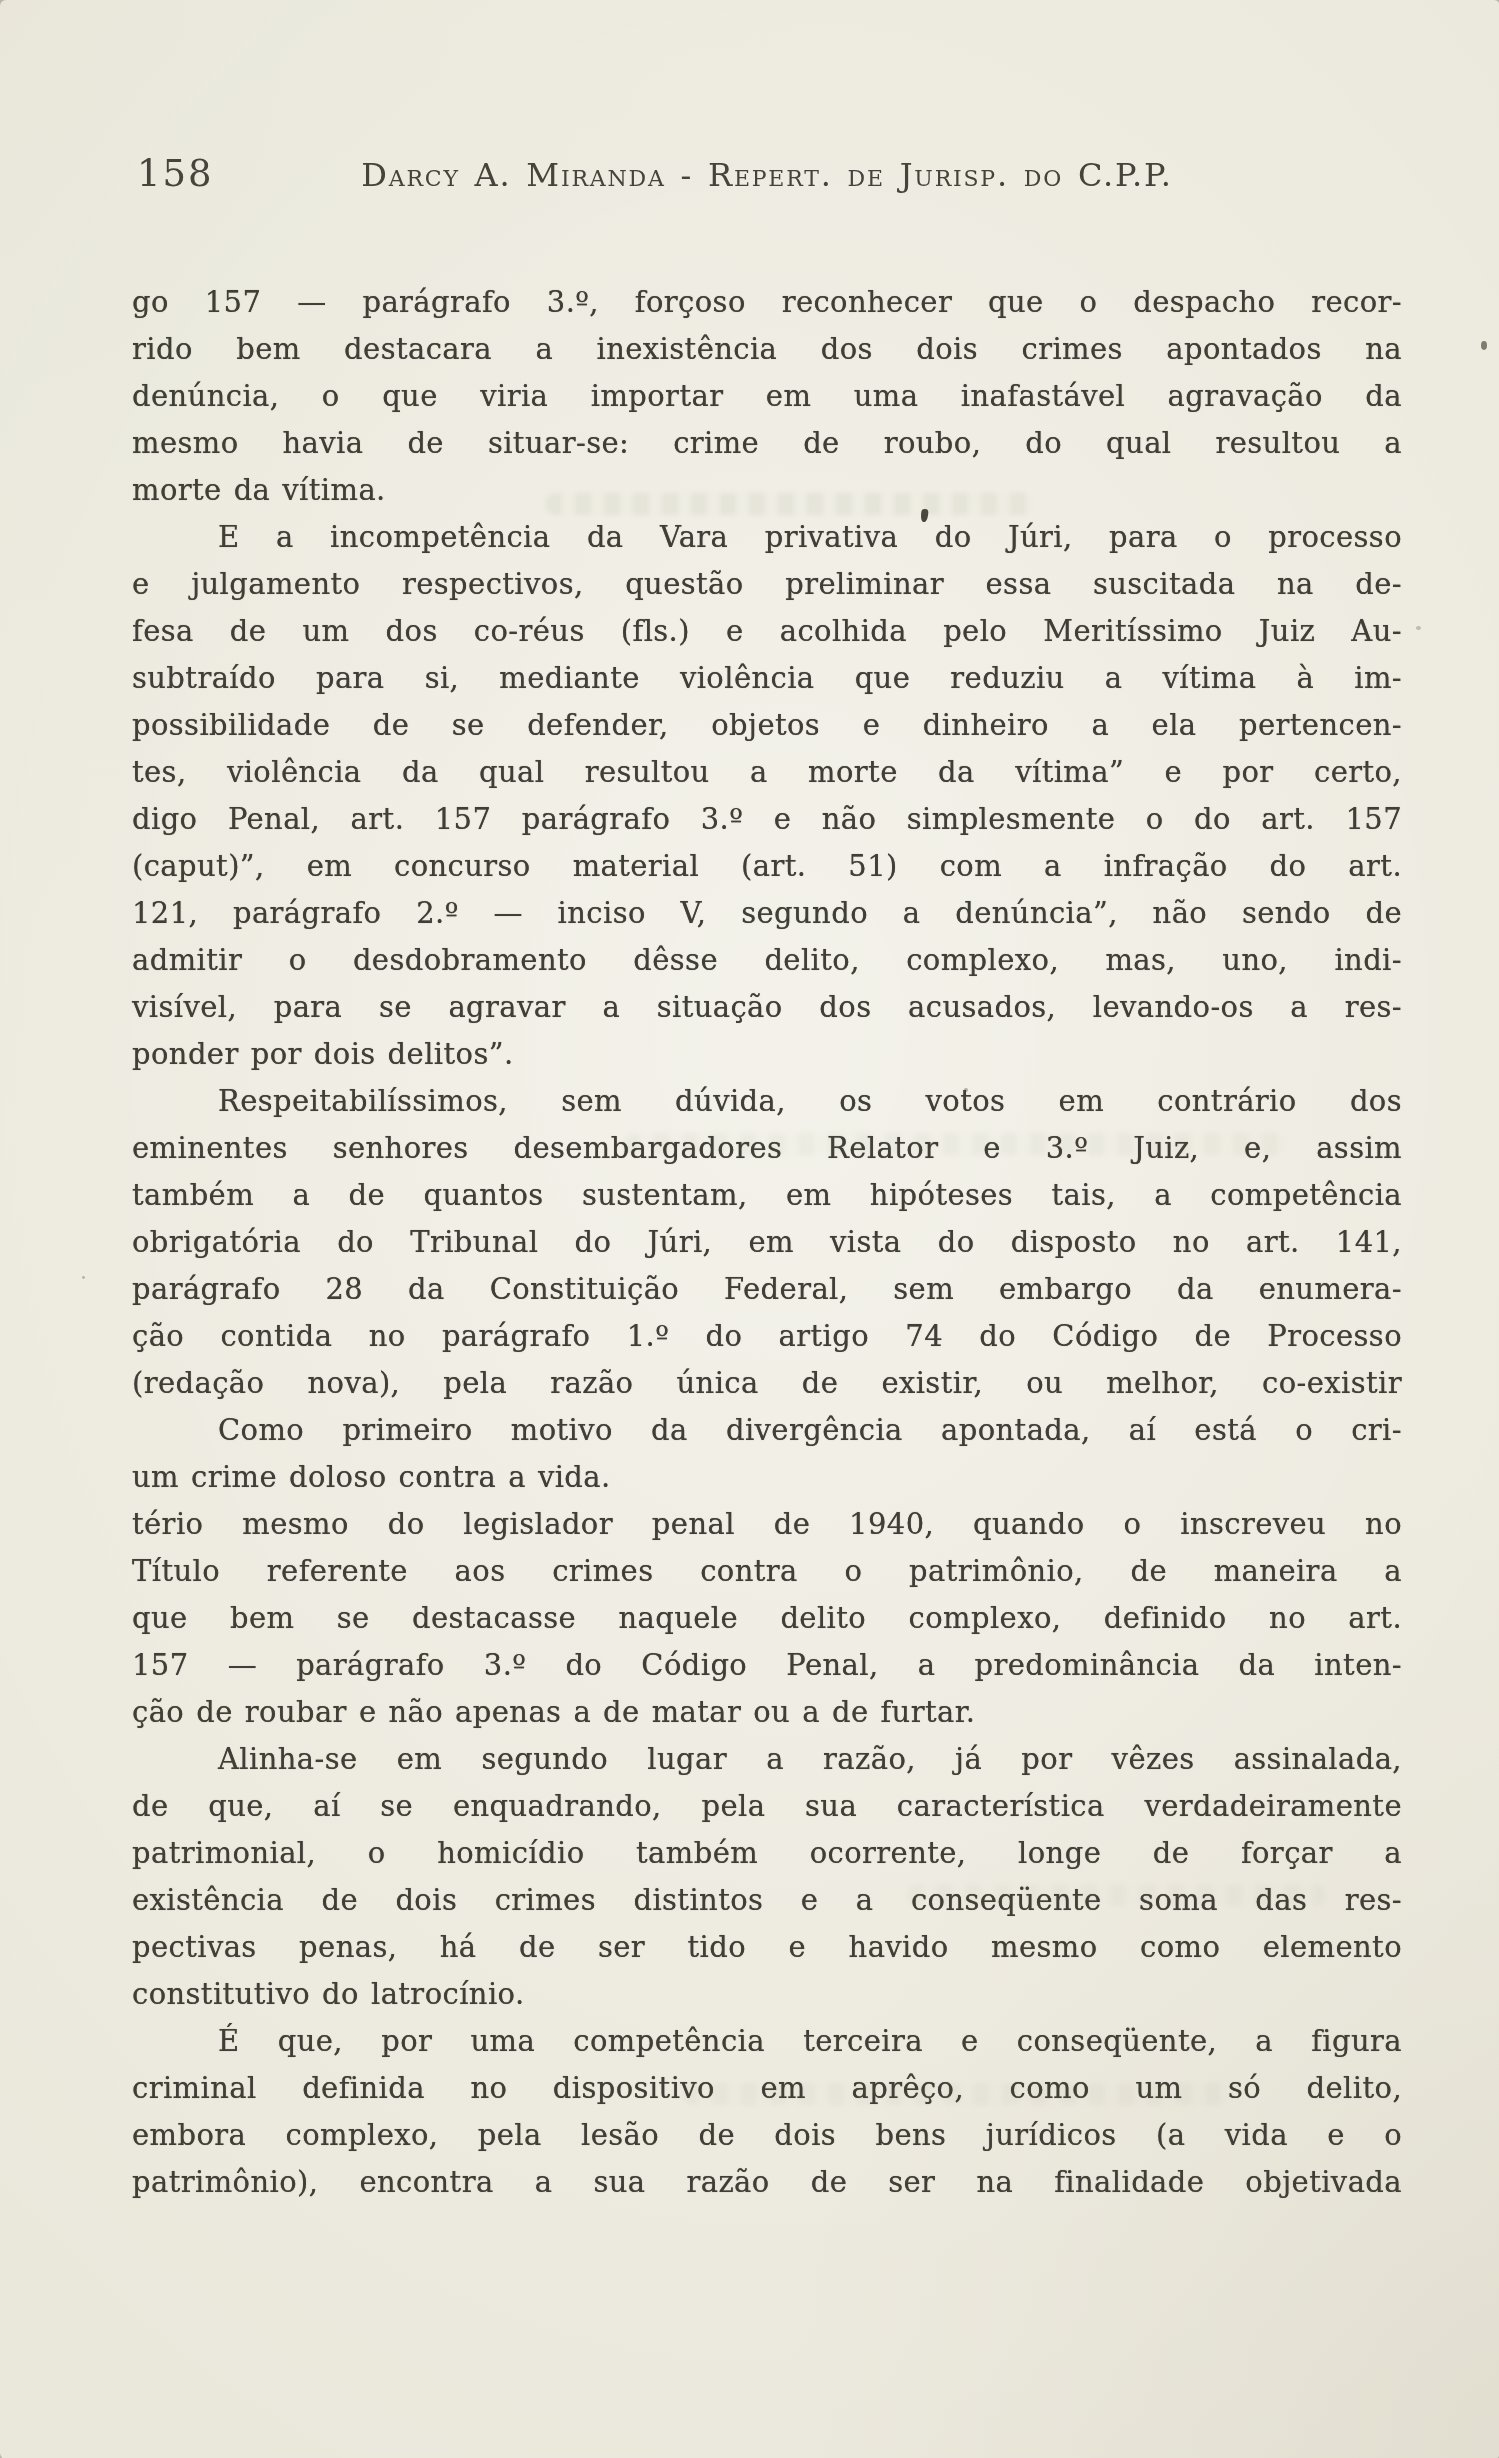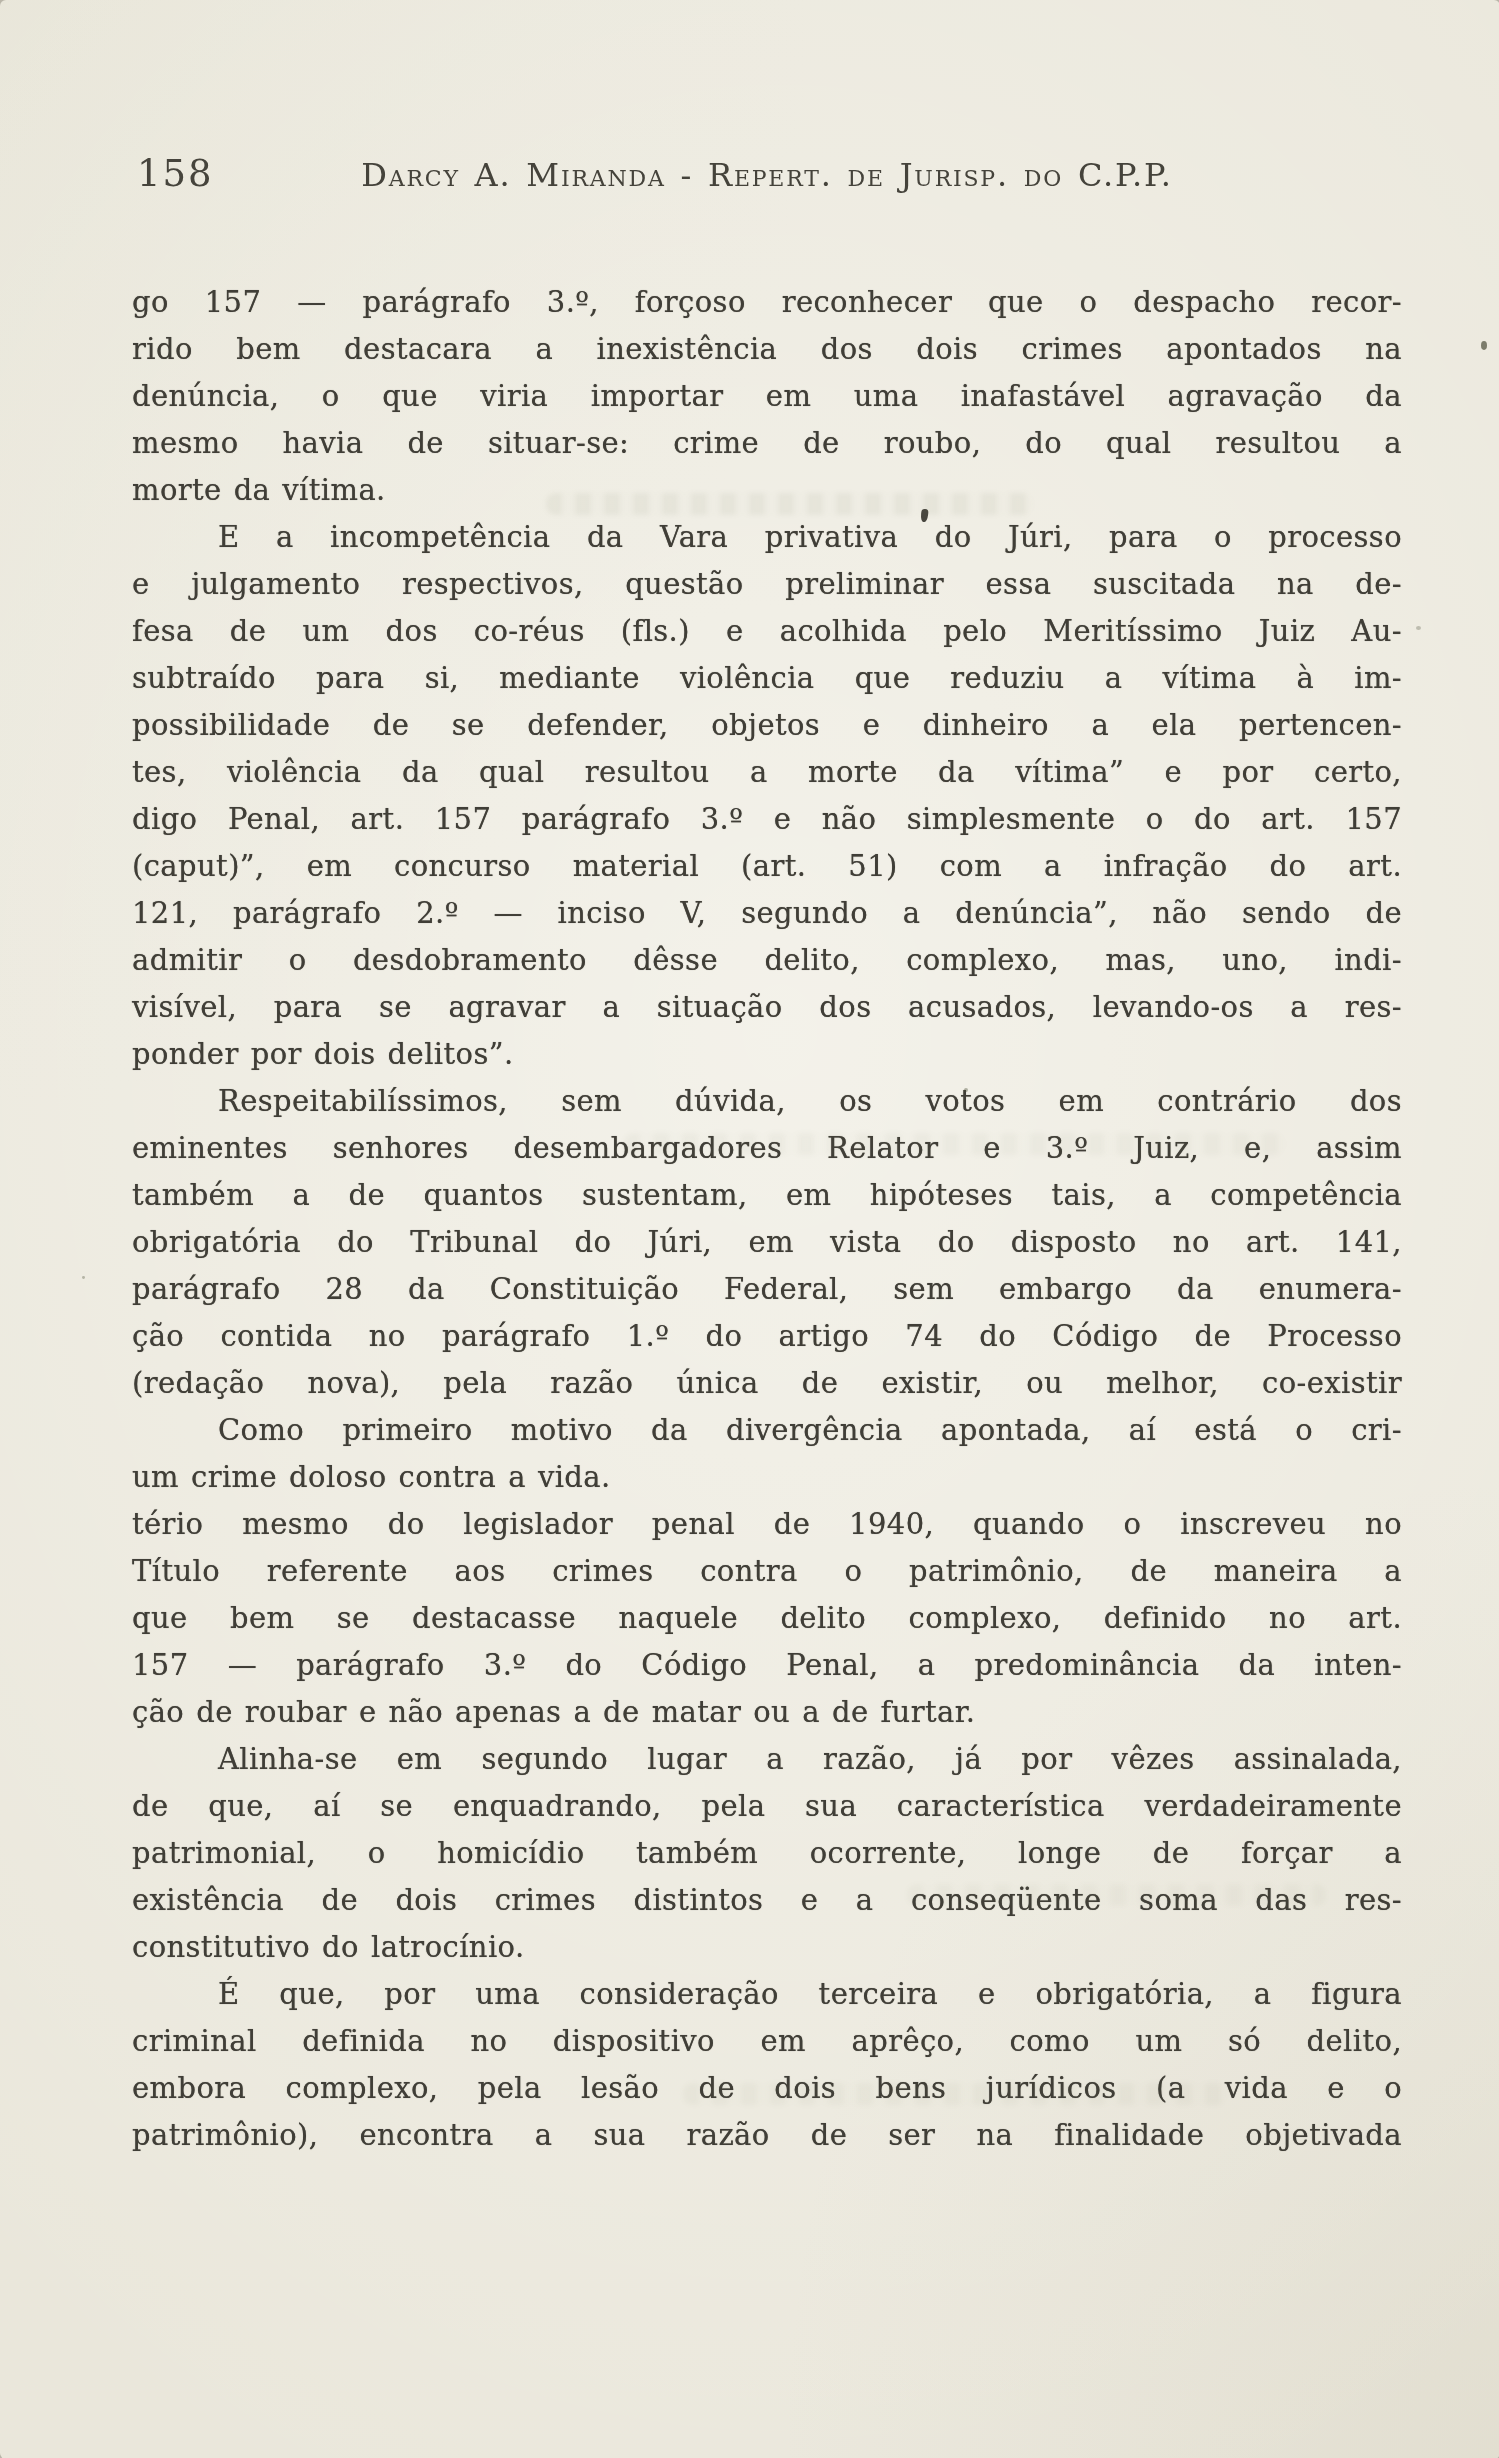--- a/index.html
+++ b/index.html
@@ -156,22 +156,23 @@
       <div class="line end">um crime doloso contra a vida.</div>
       <div class="line">tério mesmo do legislador penal de 1940, quando o inscreveu no</div>
       <div class="line">Título referente aos crimes contra o patrimônio, de maneira a</div>
       <div class="line">que bem se destacasse naquele delito complexo, definido no art.</div>
       <div class="line">157 — parágrafo 3.º do Código Penal, a predominância da inten-</div>
       <div class="line end">ção de roubar e não apenas a de matar ou a de furtar.</div>
       <div class="line indent">Alinha-se em segundo lugar a razão, já por vêzes assinalada,</div>
       <div class="line">de que, aí se enquadrando, pela sua característica verdadeiramente</div>
       <div class="line">patrimonial, o homicídio também ocorrente, longe de forçar a</div>
       <div class="line">existência de dois crimes distintos e a conseqüente soma das res-</div>
+      <div class="line">pectivas penas, há de ser tido e havido mesmo como elemento</div>
       <div class="line end">constitutivo do latrocínio.</div>
-      <div class="line indent">É que, por uma consideração terceira e obrigatória, a figura</div>
+      <div class="line indent">É que, por uma competência terceira e conseqüente, a figura</div>
       <div class="line">criminal definida no dispositivo em aprêço, como um só delito,</div>
       <div class="line">embora complexo, pela lesão de dois bens jurídicos (a vida e o</div>
       <div class="line">patrimônio), encontra a sua razão de ser na finalidade objetivada</div>
     </main>
 
   <div class="ink-mark"></div>
 
   <div class="smudge s1"></div>
   <div class="smudge s2"></div>
   <div class="smudge s3"></div>

